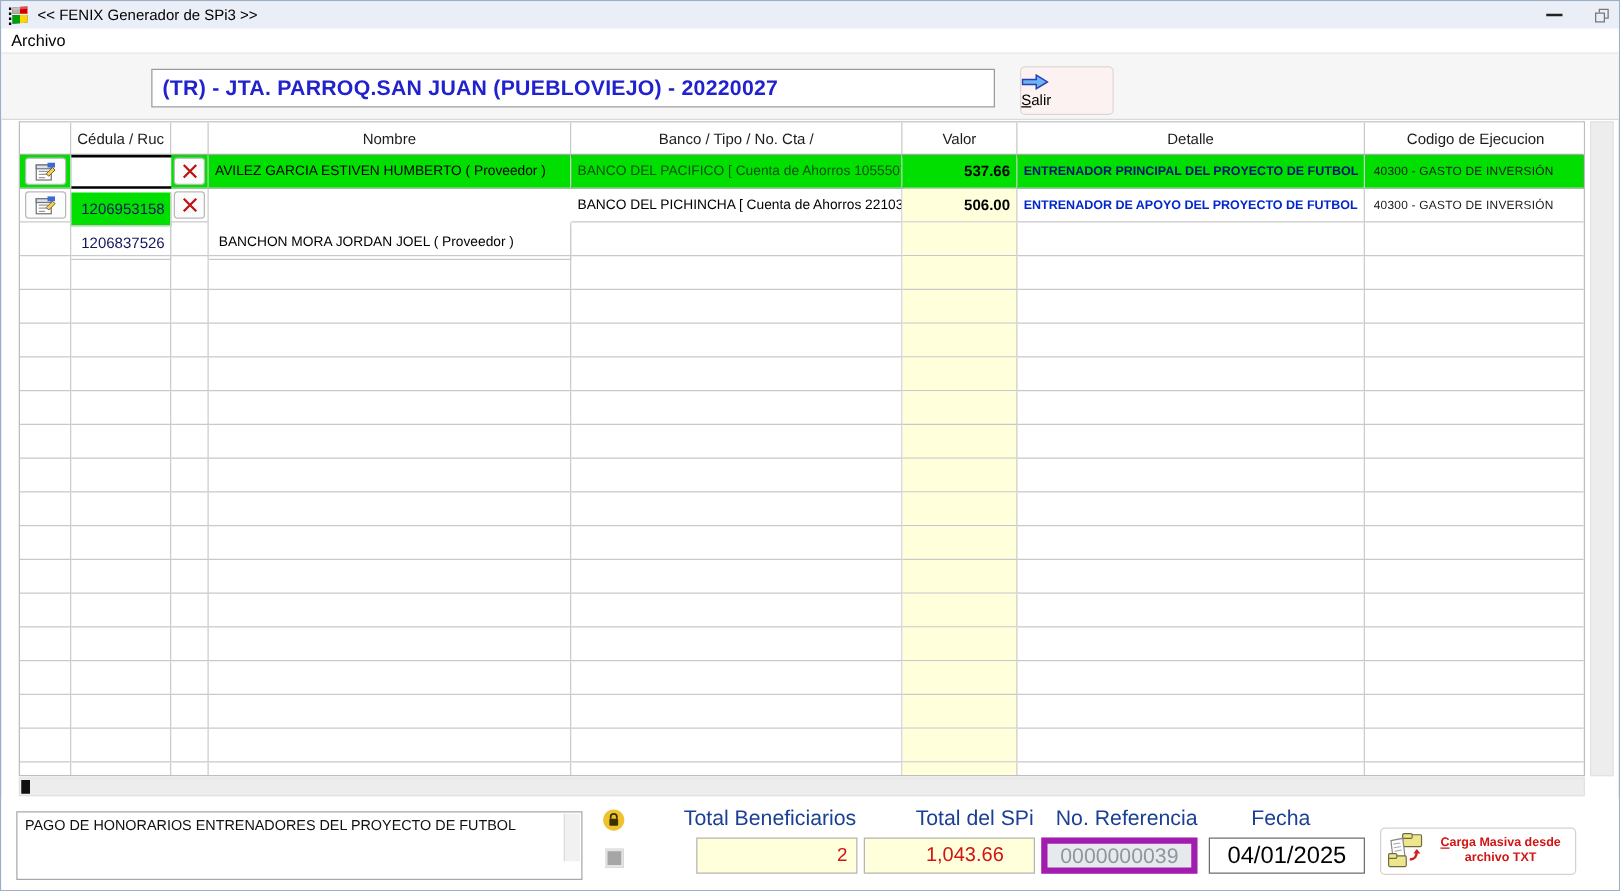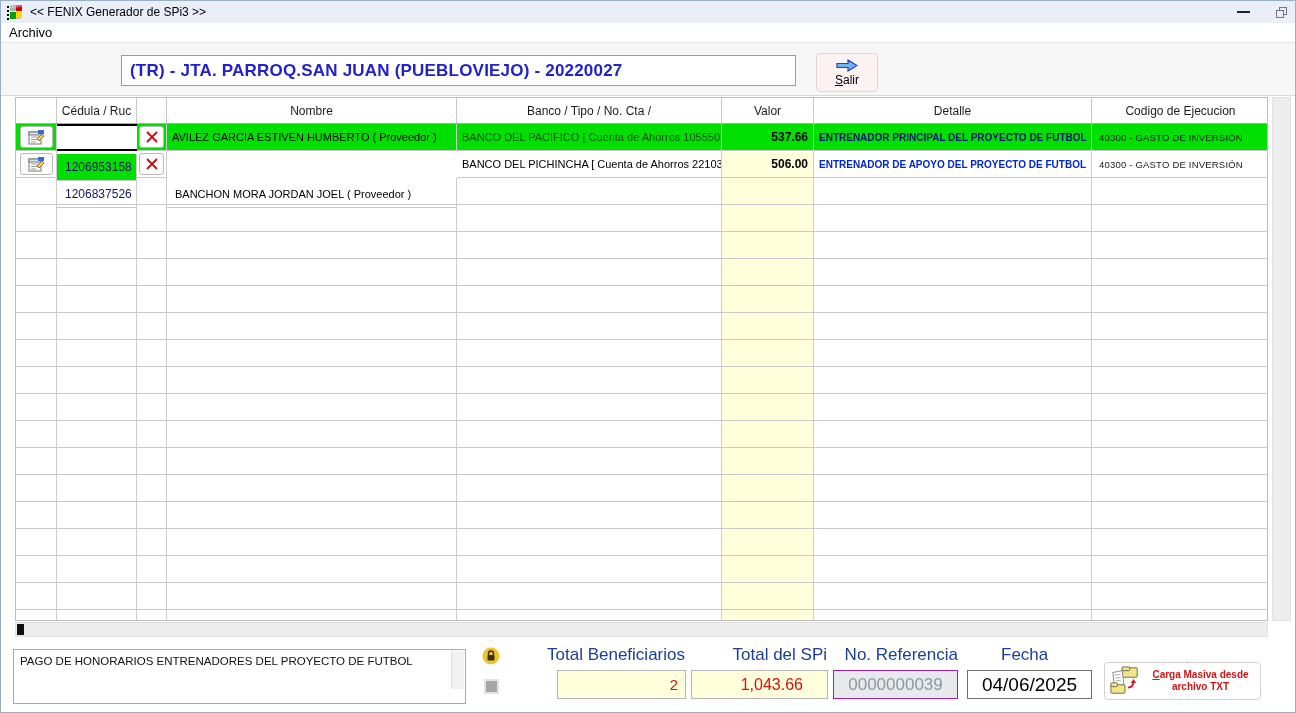--- a/index.html
+++ b/index.html
@@ -37,23 +37,23 @@
     background:#fff; border:2px dashed #33b6c9; border-radius:7px;
     display:flex; align-items:center; justify-content:flex-start; padding-left:5px; cursor:pointer; }
   .btn-agregar .lbl { color:#d21414; font-weight:bold; font-size:11px; line-height:12px;
     text-align:center; flex:1; }
   .btn-agregar .lbl .ln { display:block; }
   .u-first::first-letter { text-decoration:underline; }
   .entity-box { position:absolute; left:120px; top:12px; width:675px; height:31px;
     background:#fff; border:1px solid #9b9b9b; display:flex; align-items:center; }
   .entity-box span { font-size:17px; font-weight:bold; color:#2121ce; padding-left:8px;
     letter-spacing:0.2px; white-space:nowrap; }
-  .btn-salir { position:absolute; left:815px; top:10px; width:62px; height:39px;
+  .btn-salir { position:absolute; left:815px; top:10px; width:75px; height:39px;
     background:#fdf2f2; border:1px solid #e0d5d5; border-radius:4px;
-    display:flex; flex-direction:column; align-items:center; justify-content:center; cursor:pointer; }
+    display:flex; flex-direction:column; justify-content:center; cursor:pointer; }
   .btn-salir .lbl { display:block; font-size:12px; color:#000; margin-top:1px; }
 
   
   .grid { position:absolute; left:14px; top:96px; width:1253px; height:524px;
     border:1px solid #bdbdbd; background:#fff; overflow:hidden; font-size:11px; }
   .grow { display:grid; grid-template-columns:41px 80px 30px 290px 265px 92px 278px 177px; }
   .ghead { height:26px; border-bottom:1px solid #a9a9a9; background:#fff; }
   .ghead .hcell { display:flex; align-items:center; justify-content:center;
     font-size:12px; color:#1c1c1c; border-right:1px solid #c9c9c9; height:100%; }
   .ghead .hcell:last-child { border-right:none; }
@@ -101,21 +101,21 @@
     white-space:nowrap; }
   .fvalue { position:absolute; top:32px; height:29px; display:flex; align-items:center; }
   .lbl-tb  { left:517px; width:167px; text-align:right; }
   .lbl-spi { left:700px; width:126px; text-align:right; }
   .lbl-ref { left:827px; width:130px; text-align:right; }
   .lbl-fec { left:1000px; width:90px; }
   .val-tb  { left:556px; width:129px; background:#ffffdc; border:1px solid #b5b5b5;
     justify-content:flex-end; padding-right:7px; color:#d21414; font-size:15px; }
   .val-spi { left:690px; width:137px; background:#ffffdc; border:1px solid #b5b5b5;
     justify-content:flex-end; padding-right:24px; color:#d21414; font-size:16px; }
-  .val-ref { left:832px; width:125px; background:#e7eaec; border:1px solid #a21caf;
+  .val-ref { left:832px; width:125px; background:#e7eaec; border:5px solid #a21caf;
     justify-content:center; color:#8e979e; font-size:17px; }
   .val-fec { left:966px; width:125px; background:#fff; border:1px solid #6f6f6f;
     justify-content:center; color:#000; font-size:19px; }
   .btn-carga { position:absolute; left:1103px; top:24px; width:157px; height:38px;
     background:#fff; border:1px solid #d8cfcf; border-radius:4px;
     display:flex; align-items:center; padding-left:4px; cursor:pointer; }
   .btn-carga .lbl { color:#d21414; font-weight:bold; font-size:10px; line-height:12px;
     text-align:center; flex:1; }
   .btn-carga .lbl .ln { display:block; }
 </style>
@@ -447,21 +447,21 @@
     <div class="flabel lbl-tb">Total Beneficiarios</div>
     <div class="fvalue val-tb">2</div>
 
     <div class="flabel lbl-spi">Total del SPi</div>
     <div class="fvalue val-spi">1,043.66</div>
 
     <div class="flabel lbl-ref">No. Referencia</div>
     <div class="fvalue val-ref">0000000039</div>
 
     <div class="flabel lbl-fec">Fecha</div>
-    <div class="fvalue val-fec">04/06/2025</div>
+    <div class="fvalue val-fec">04/01/2025</div>
 
     <div class="btn-carga">
       <svg width="32" height="30" viewBox="0 0 34 30">
         <rect x="14" y="1" width="16" height="10" rx="1" fill="#efe58a" stroke="#6b6b42"></rect>
         <rect x="14" y="0" width="8" height="4" rx="1" fill="#efe58a" stroke="#6b6b42"></rect>
         <path d="M4 6 L14 4 L16 20 L6 23 Z" fill="#fff" stroke="#888"></path>
         <path d="M6 9 L12 8 M6.5 12 L12.5 11 M7 15 L13 14" stroke="#aaa" stroke-width="1" fill="none"></path>
         <rect x="2" y="19" width="15" height="9" rx="1" fill="#efe58a" stroke="#6b6b42"></rect>
         <rect x="2" y="17" width="7" height="4" rx="1" fill="#efe58a" stroke="#6b6b42"></rect>
         <path d="M20 22 Q26 22 26 15" stroke="#d02020" stroke-width="2" fill="none"></path>

